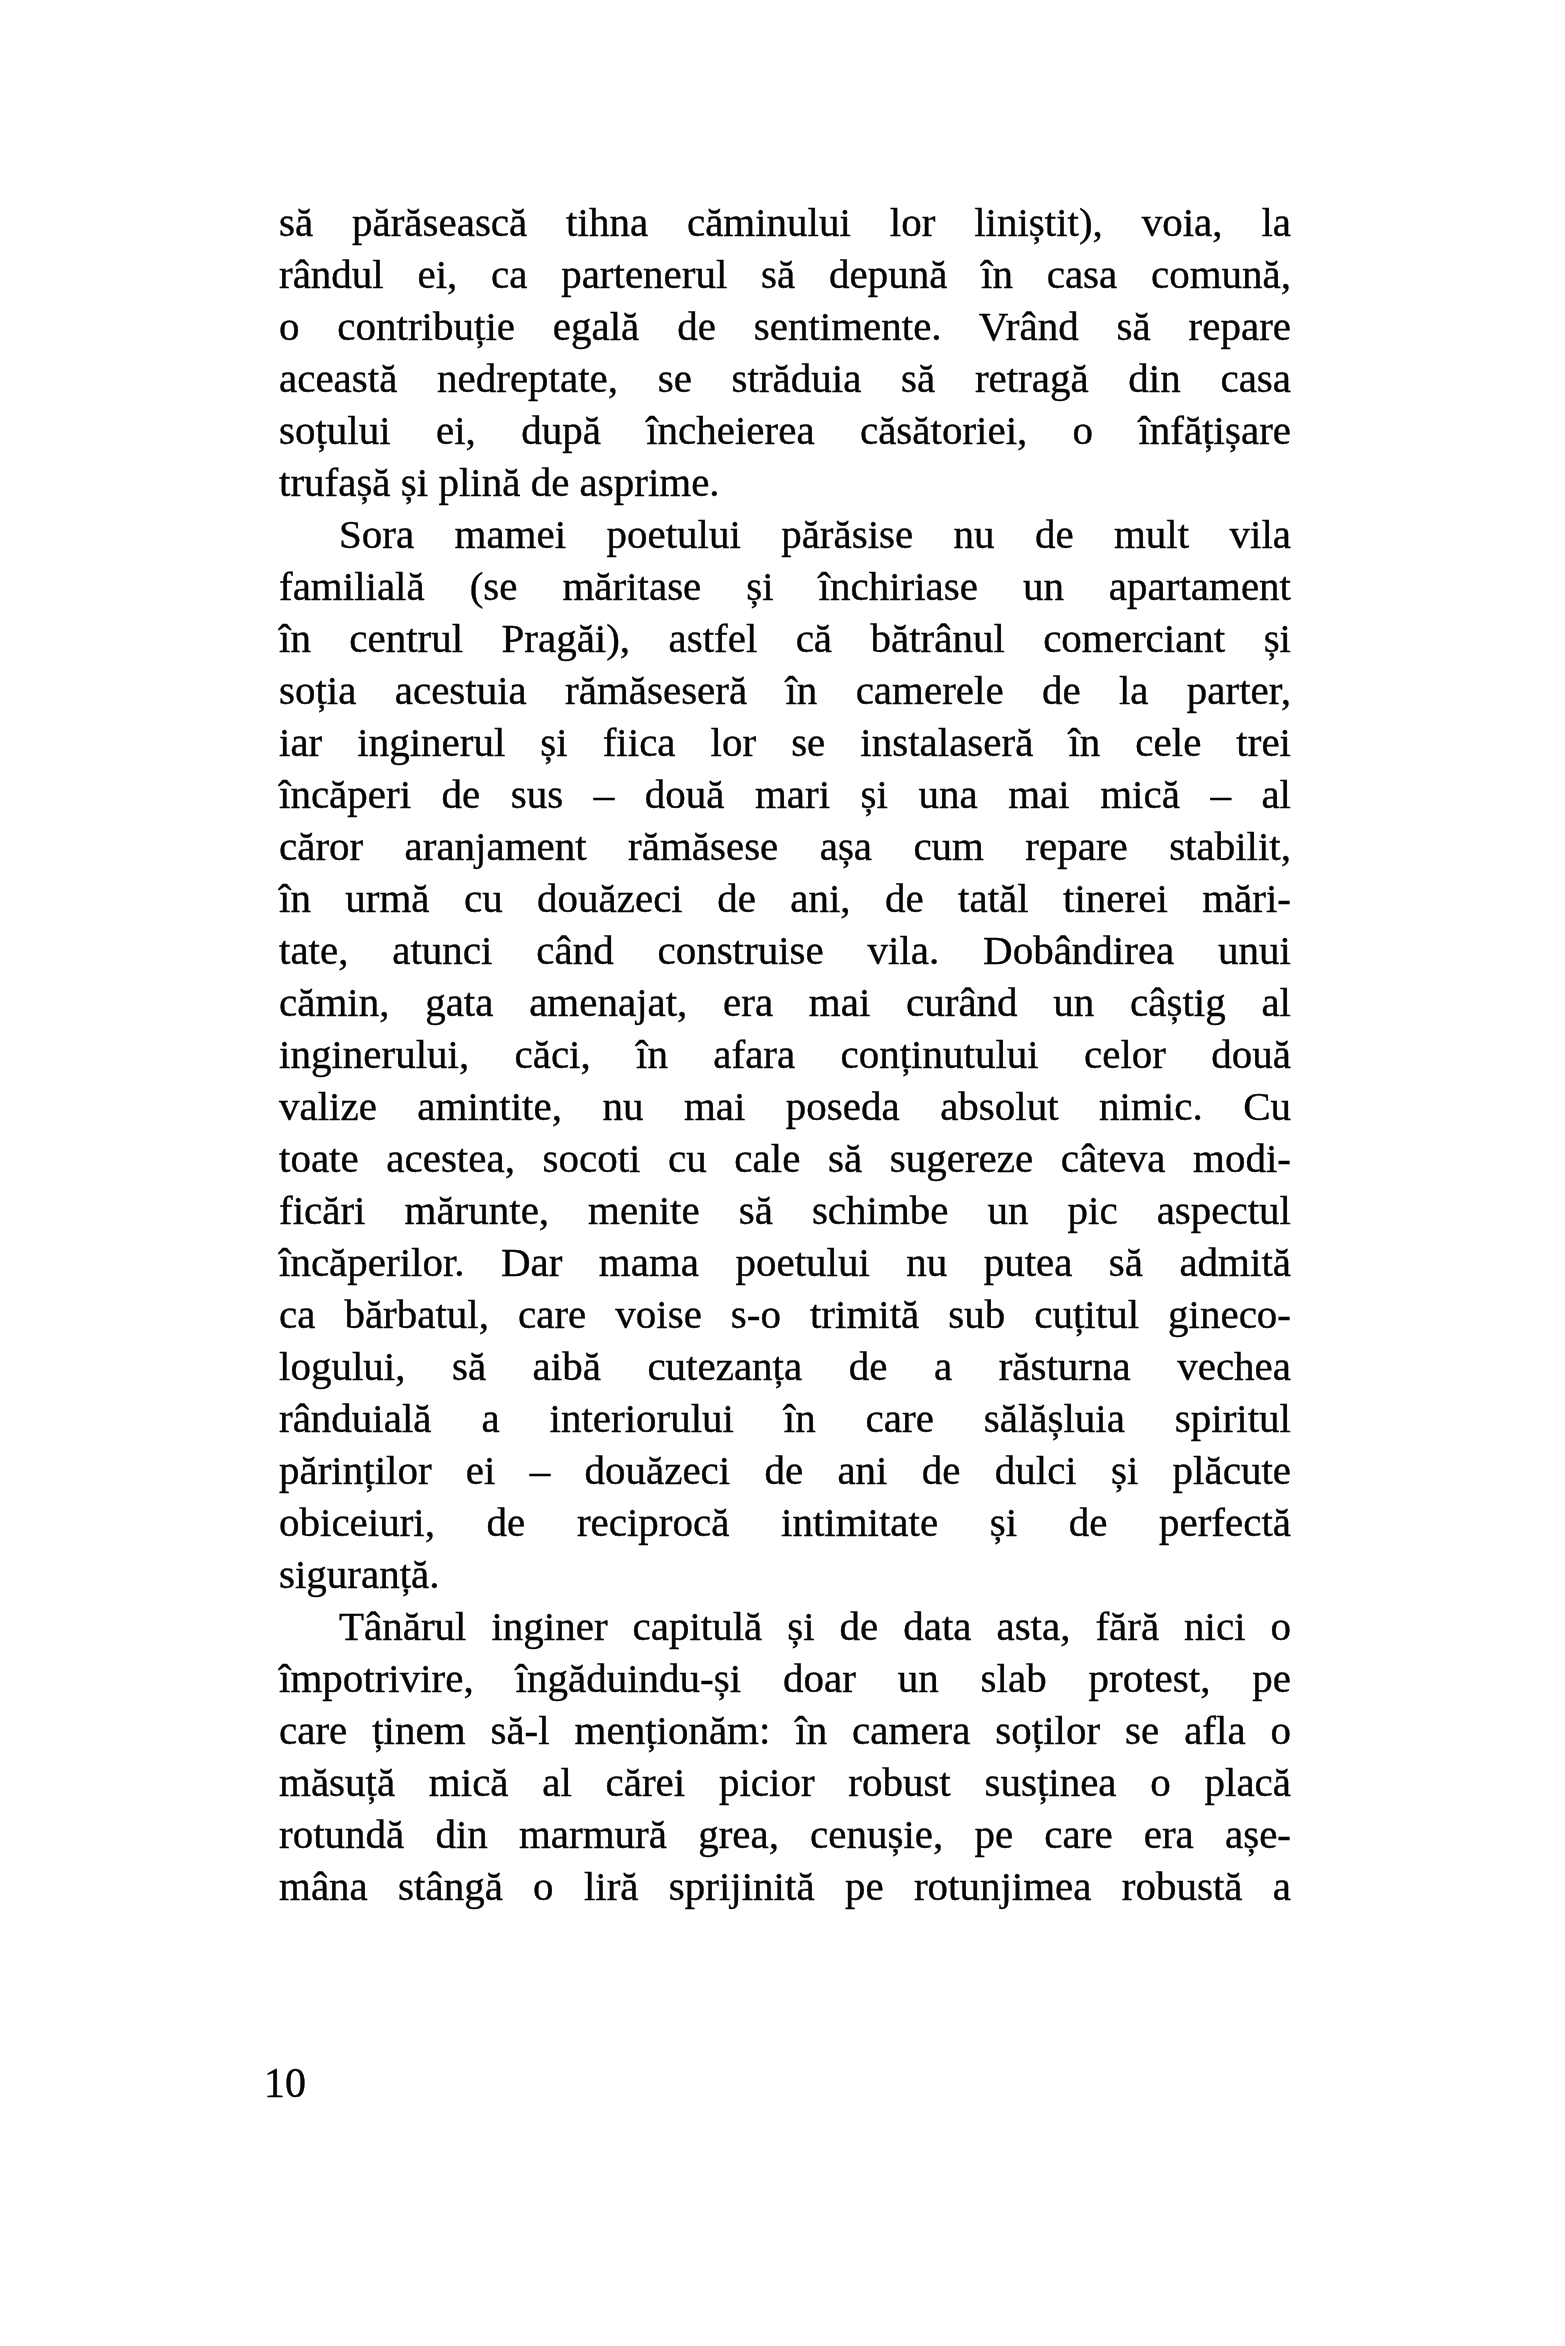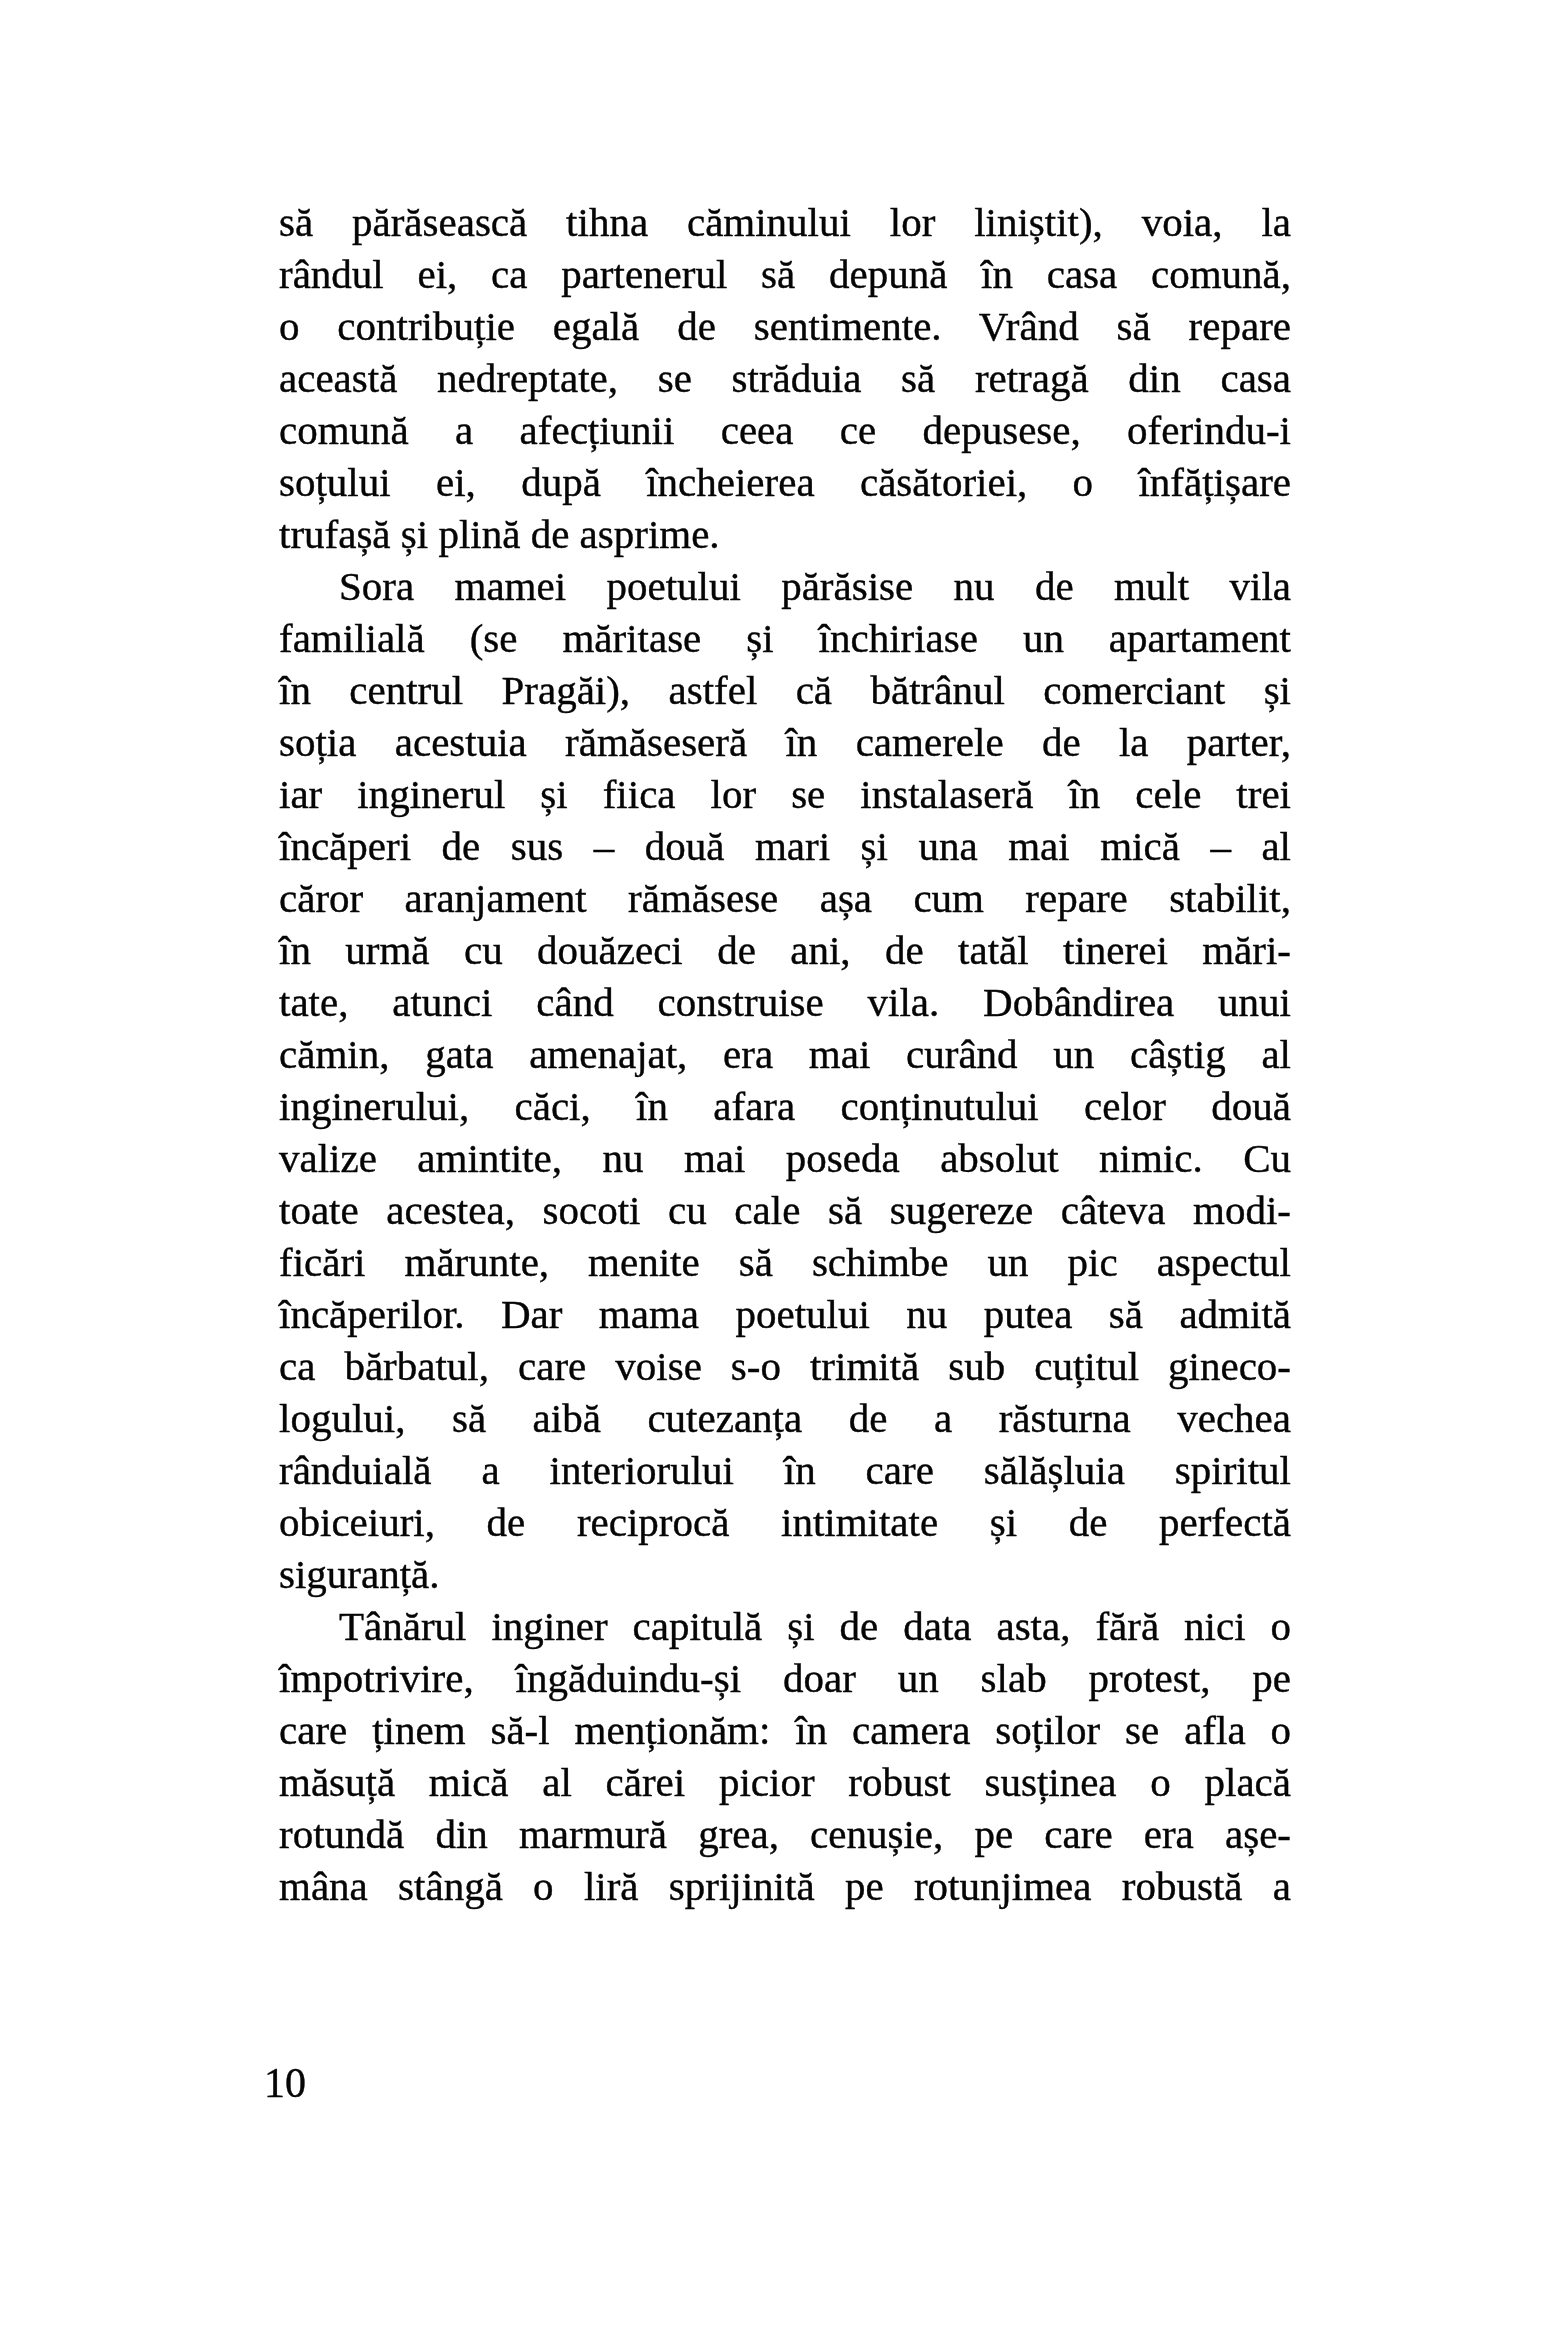--- a/index.html
+++ b/index.html
@@ -51,41 +51,41 @@
 </style>
 </head>
 <body>
 
 <div class="page">
   <div class="text-block">
       <div class="line">să părăsească tihna căminului lor liniștit), voia, la</div>
       <div class="line">rândul ei, ca partenerul să depună în casa comună,</div>
       <div class="line">o contribuție egală de sentimente. Vrând să repare</div>
       <div class="line">această nedreptate, se străduia să retragă din casa</div>
-      <div class="line">comună a afecțiunii ceea ce depusese, oferindu-i</div>
       <div class="line">soțului ei, după încheierea căsătoriei, o înfățișare</div>
       <div class="line para-end">trufașă și plină de asprime.</div>
       <div class="line indent">Sora mamei poetului părăsise nu de mult vila</div>
       <div class="line">familială (se măritase și închiriase un apartament</div>
       <div class="line">în centrul Pragăi), astfel că bătrânul comerciant și</div>
       <div class="line">soția acestuia rămăseseră în camerele de la parter,</div>
       <div class="line">iar inginerul și fiica lor se instalaseră în cele trei</div>
       <div class="line">încăperi de sus – două mari și una mai mică – al</div>
       <div class="line">căror aranjament rămăsese așa cum repare stabilit,</div>
       <div class="line">în urmă cu douăzeci de ani, de tatăl tinerei mări-</div>
       <div class="line">tate, atunci când construise vila. Dobândirea unui</div>
       <div class="line">cămin, gata amenajat, era mai curând un câștig al</div>
       <div class="line">inginerului, căci, în afara conținutului celor două</div>
       <div class="line">valize amintite, nu mai poseda absolut nimic. Cu</div>
       <div class="line">toate acestea, socoti cu cale să sugereze câteva modi-</div>
       <div class="line">ficări mărunte, menite să schimbe un pic aspectul</div>
       <div class="line">încăperilor. Dar mama poetului nu putea să admită</div>
       <div class="line">ca bărbatul, care voise s-o trimită sub cuțitul gineco-</div>
       <div class="line">logului, să aibă cutezanța de a răsturna vechea</div>
       <div class="line">rânduială a interiorului în care sălășluia spiritul</div>
+      <div class="line">părinților ei – douăzeci de ani de dulci și plăcute</div>
       <div class="line">obiceiuri, de reciprocă intimitate și de perfectă</div>
       <div class="line para-end">siguranță.</div>
       <div class="line indent">Tânărul inginer capitulă și de data asta, fără nici o</div>
       <div class="line">împotrivire, îngăduindu-și doar un slab protest, pe</div>
       <div class="line">care ținem să-l menționăm: în camera soților se afla o</div>
       <div class="line">măsuță mică al cărei picior robust susținea o placă</div>
       <div class="line">rotundă din marmură grea, cenușie, pe care era așe-</div>
       <div class="line">mâna stângă o liră sprijinită pe rotunjimea robustă a</div>
     </div>
   <div class="page-number">10</div>

